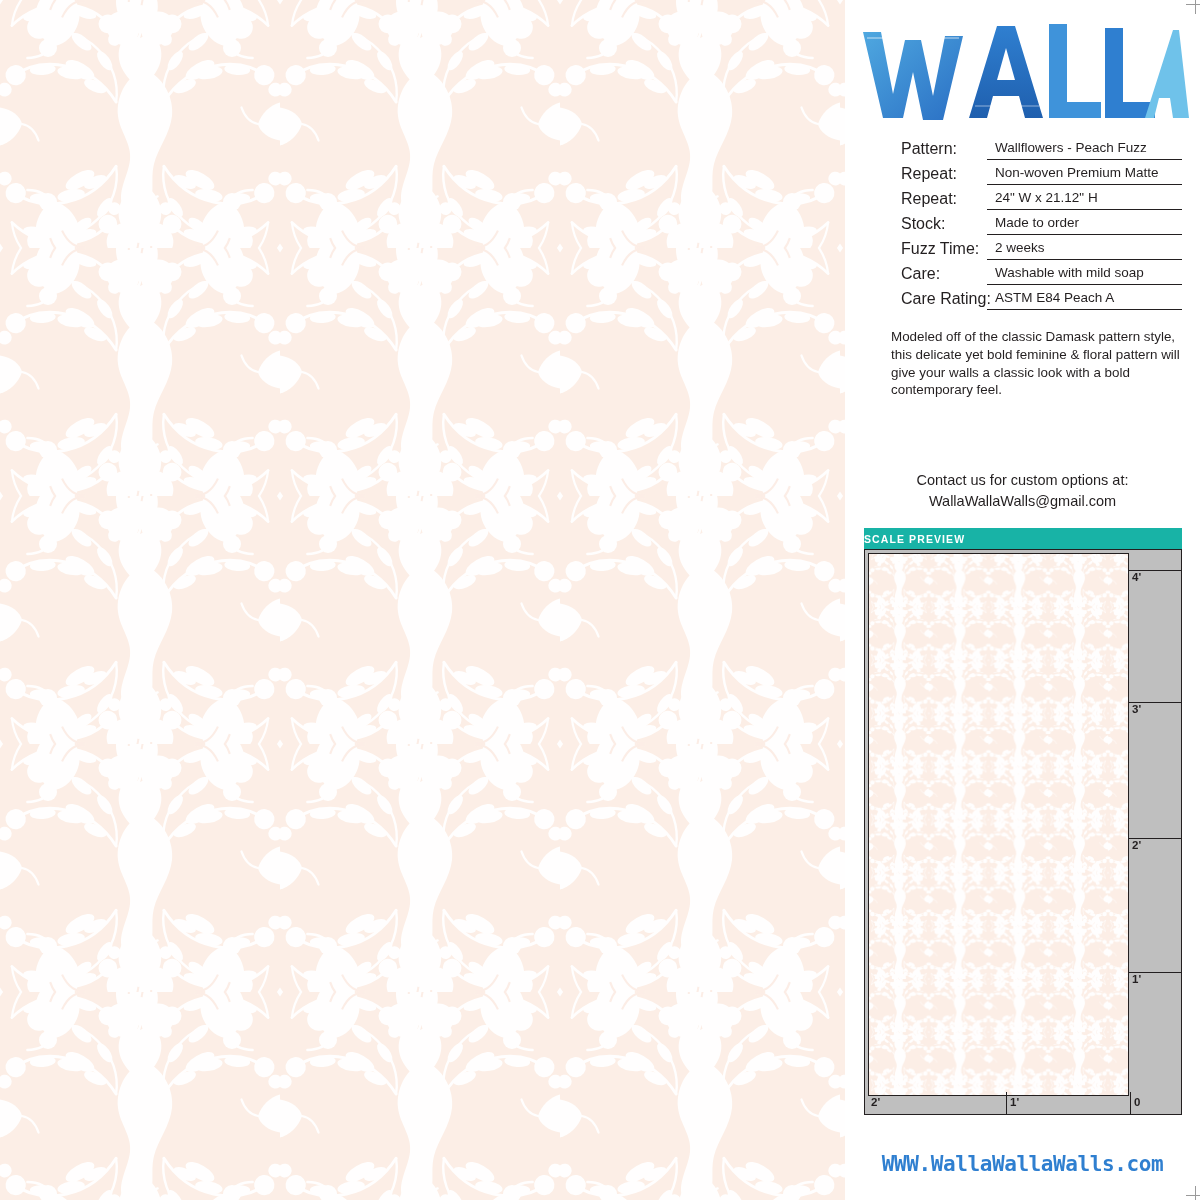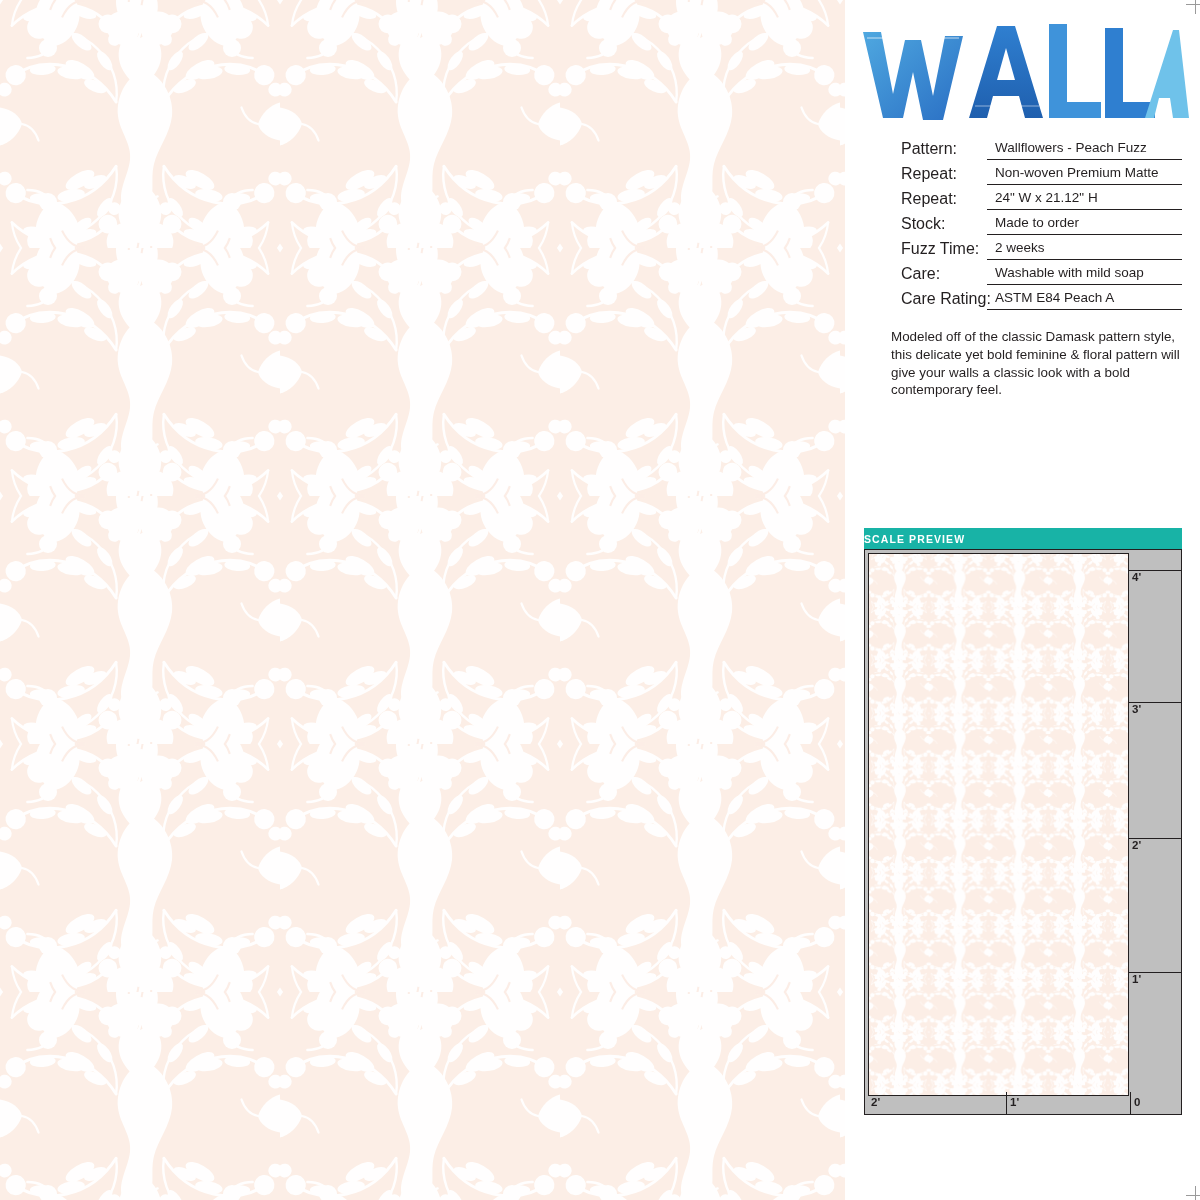--- a/index.html
+++ b/index.html
@@ -345,20 +345,24 @@
       <div class="spec-value">Washable with mild soap</div>
     </div>
     <div class="spec-row">
       <div class="spec-label">Care Rating:</div>
       <div class="spec-value">ASTM E84 Peach A</div>
     </div>
   </div>
 
   <div id="description">Modeled off of the classic Damask pattern style, this delicate yet bold feminine &amp; floral pattern will give your walls a classic look with a bold contemporary feel.</div>
 
+  <div id="contact-block">
+    <div>Contact us for custom options at:</div>
+    <div>WallaWallaWalls@gmail.com</div>
+  </div>
 
   <div id="scale-preview">
     <div id="scale-header">SCALE PREVIEW</div>
     <div id="scale-body">
 
       <div id="scale-room">
         <svg id="scale-room-pattern" viewBox="0 0 261 543" preserveAspectRatio="none">
           <rect width="261" height="543" fill="#fdf1ea"></rect>
           <g transform="scale(0.215)">
             <rect width="1220" height="2530" fill="url(#damask)"></rect>
@@ -370,13 +374,14 @@
       <div class="v-tick" style="top:152px;">3'</div>
       <div class="v-tick" style="top:288px;">2'</div>
       <div class="v-tick" style="top:422px;">1'</div>
 
       <div class="h-tick noline" style="left:3px;  width:140px;">2'</div>
       <div class="h-tick" style="left:141px; width:124px;">1'</div>
       <div class="h-tick" style="left:265px; width:50px;">0</div>
     </div>
   </div>
 
+  <div id="footer-url">WWW.WallaWallaWalls.com</div>
 </div>
 
 </body></html>

